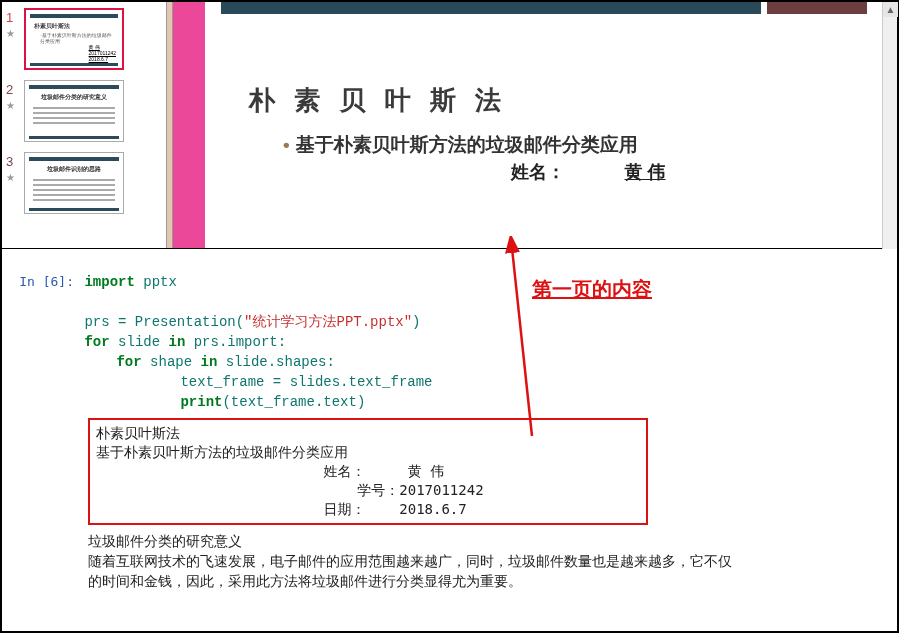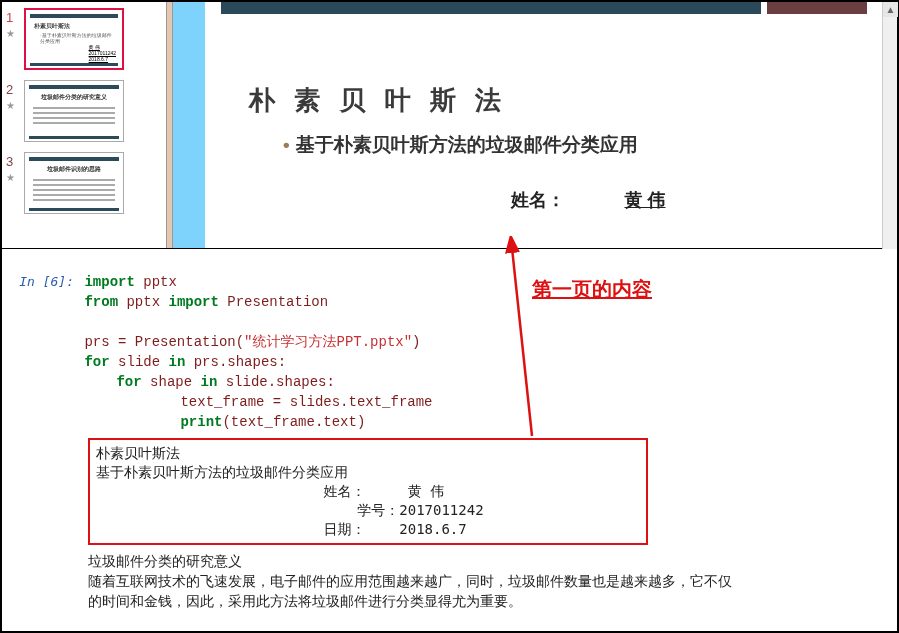--- a/index.html
+++ b/index.html
@@ -60,21 +60,21 @@
 .vline {
   width: 7px;
   height: 100%;
   background: #e3c7b0;
   border-left: 1px solid #999;
   border-right: 1px solid #999;
 }
 .slide-area {
   flex: 1;
   position: relative;
-  background: #7dd3fc;
+  background: #ec4899;
   overflow: hidden;
 }
 .slide-canvas {
   position: absolute;
   left: 32px;
   top: -14px;
   width: 700px;
   height: 262px;
   background: #fff;
 }
@@ -112,21 +112,20 @@
   color: #333;
 }
 .slide-sub .bullet { color: #9c7b52; margin-right: 6px; }
 .info-table {
   position: absolute;
   top: 172px;
   left: 270px;
   font-size: 18px;
   font-weight: bold;
   color: #222;
-  margin-top: 28px;
 }
 .info-table .row { display: flex; margin-bottom: 2px; }
 .info-table .lbl { width: 90px; text-align: right; }
 .info-table .val { width: 160px; text-align: center; text-decoration: underline; }
 .scroll-y {
   position: absolute;
   right: 0;
   top: 0;
   width: 15px;
   height: 247px;
@@ -143,35 +142,34 @@
 }
 .prompt {
   display: inline-block;
   width: 66px;
   text-align: right;
   color: #2a5db0;
   font-family: "Consolas", monospace;
   font-size: 13px;
   vertical-align: top;
   padding-top: 12px;
-  font-style: italic;
 }
 .code-block {
   display: inline-block;
   vertical-align: top;
   margin-left: 6px;
   font-family: "Consolas", "Courier New", monospace;
   font-size: 14px;
   line-height: 20px;
   padding: 10px 0 6px 0;
   width: 790px;
 }
 .kw { color: #007a1f; font-weight: bold; }
 .str { color: #c73030; }
-.plain { color: #7f1d1d; margin-top: 8px; }
+.plain { color: #0f766e; margin-top: 8px; }
 
 .output {
   margin-left: 80px;
   font-family: "SimSun", "Microsoft YaHei", monospace;
   font-size: 14px;
   line-height: 20px;
   color: #222;
   padding-top: 4px;
   white-space: pre;
 }
@@ -287,24 +285,23 @@
       </marker>
     </defs>
     <line x1="100" y1="200" x2="80" y2="12" stroke="#d11" stroke-width="2.5" marker-end="url(#ah)"></line>
   </svg>
   <div class="anno-label">第一页的内容</div>
 
   <div class="jup-area">
     <span class="prompt">In  [6]:</span>
     <div class="code-block">
       <div><span class="kw">import</span><span class="plain"> pptx</span></div>
-      <div><span class="kw">from</span><span class="plain"> pptx </span><span class="kw">import</span><span class="plain"> Presentation</span></div>
       <div>&nbsp;</div>
       <div><span class="plain">prs = Presentation(</span><span class="str">"统计学习方法PPT.pptx"</span><span class="plain">)</span></div>
-      <div><span class="kw">for</span><span class="plain"> slide </span><span class="kw">in</span><span class="plain"> prs.shapes:</span></div>
+      <div><span class="kw">for</span><span class="plain"> slide </span><span class="kw">in</span><span class="plain"> prs.import:</span></div>
       <div style="padding-left:32px"><span class="kw">for</span><span class="plain"> shape </span><span class="kw">in</span><span class="plain"> slide.shapes:</span></div>
       <div style="padding-left:96px"><span class="plain">text_frame = slides.text_frame</span></div>
       <div style="padding-left:96px"><span class="kw">print</span><span class="plain">(text_frame.text)</span></div>
     </div>
 
     <div class="out-box">
       <div class="line">朴素贝叶斯法</div>
       <div class="line">基于朴素贝叶斯方法的垃圾邮件分类应用</div>
       <div class="line" style="white-space:pre">                           姓名：     黄 伟</div>
       <div class="line" style="white-space:pre">                               学号：2017011242</div>

